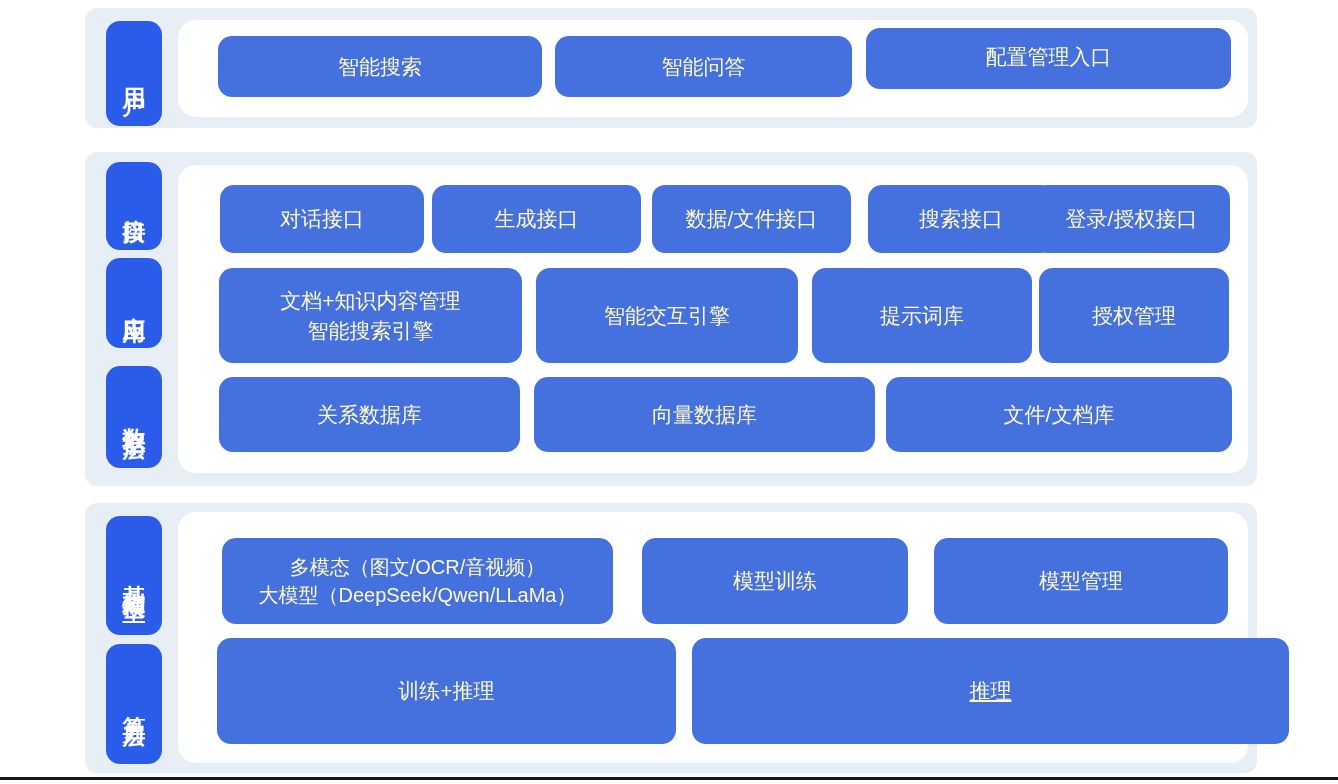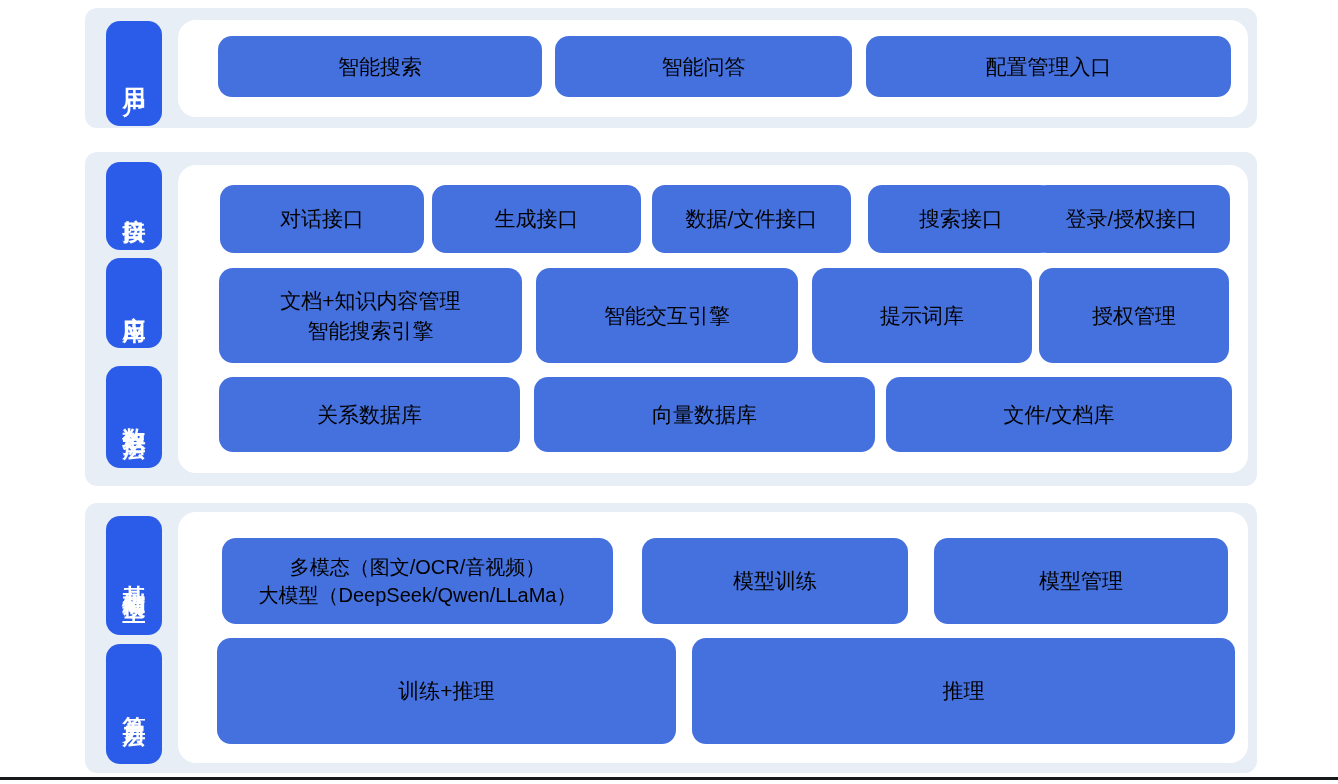--- a/index.html
+++ b/index.html
@@ -47,21 +47,21 @@
   #label-user        { top: 21px;  height: 105px; }
   #label-interface   { top: 162px; height: 88px; }
   #label-application { top: 258px; height: 90px; }
   #label-data        { top: 366px; height: 102px; }
   #label-foundation  { top: 516px; height: 119px; }
   #label-compute     { top: 644px; height: 120px; }
 
   .blk {
     position: absolute;
     background: var(--button); border-radius: 14px;
-    color: #000000; font-size: 21px; font-weight: 500;
+    color: #fef9c3; font-size: 21px; font-weight: 500;
     display: flex; align-items: center; justify-content: center;
     text-align: center; white-space: pre-line; line-height: 1.4;
   }
   
   #b-smart-search { left: 40px;  top: 16px; width: 324px; height: 61px; }
   #b-smart-qa     { left: 377px; top: 16px; width: 297px; height: 61px; }
   #b-config-entry { left: 688px; top: 16px; width: 365px; height: 61px; }
   
   .p2r1 { top: 20px; height: 68px; }
   #b-dialog-api     { left: 42px;  width: 204px; }
@@ -81,38 +81,38 @@
   #b-vector-db { left: 356px; width: 341px; }
   #b-file-doc  { left: 708px; width: 346px; }
   
   .p3r1 { top: 26px; height: 86px; }
   #b-multimodal     { left: 44px;  width: 391px; font-size: 20px; }
   #b-model-training { left: 464px; width: 266px; }
   #b-model-mgmt     { left: 756px; width: 294px; }
   
   .p3r2 { top: 126px; height: 106px; }
   #b-train-infer { left: 39px;  width: 459px; }
-  #b-infer       { left: 514px; width: 543px; }
+  #b-infer       { left: 514px; width: 597px; text-decoration: underline; }
 
   .footer-line {
     position: absolute; left: 0; top: 777px; width: 1338px; height: 3px;
     background: var(--line);
   }
 </style>
 </head>
 <body>
 
 <div class="band" id="band1"></div>
 <div class="panel" id="panel1"></div>
 <div class="vlabel" id="label-user">
   <span>用户</span>
 </div>
 <div class="blk" id="b-smart-search" style="position:absolute;left:218px;top:36px;">智能搜索</div>
 <div class="blk" id="b-smart-qa" style="position:absolute;left:555px;top:36px;">智能问答</div>
-<div class="blk" id="b-config-entry" style="position:absolute;left:866px;top:36px;">配置管理入口</div>
+<div class="blk" id="b-config-entry" style="position:absolute;left:866px;top:28px;font-family:Liberation Mono, monospace;">配置管理入口</div>
 
 <div class="band" id="band2"></div>
 <div class="panel" id="panel2"></div>
 <div class="vlabel" id="label-interface">
   <span>接口</span>
 </div>
 <div class="vlabel" id="label-application">
   <span>应用</span>
 </div>
 <div class="vlabel" id="label-data">

